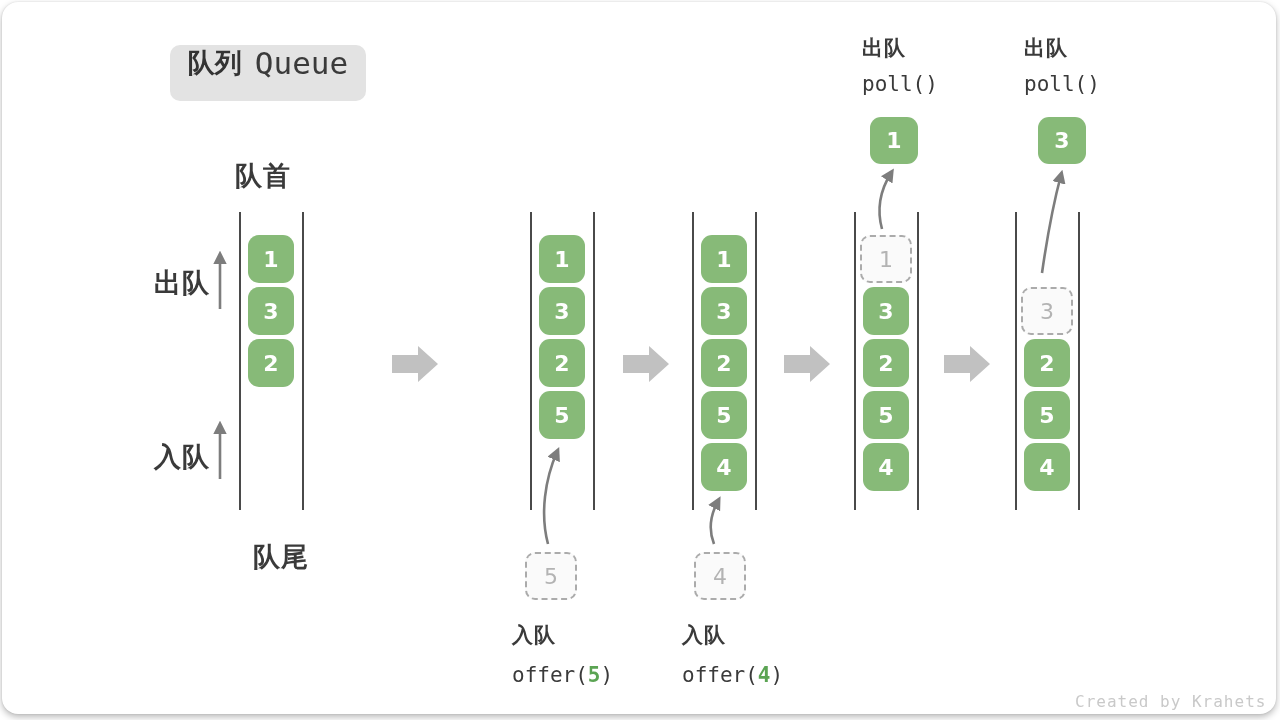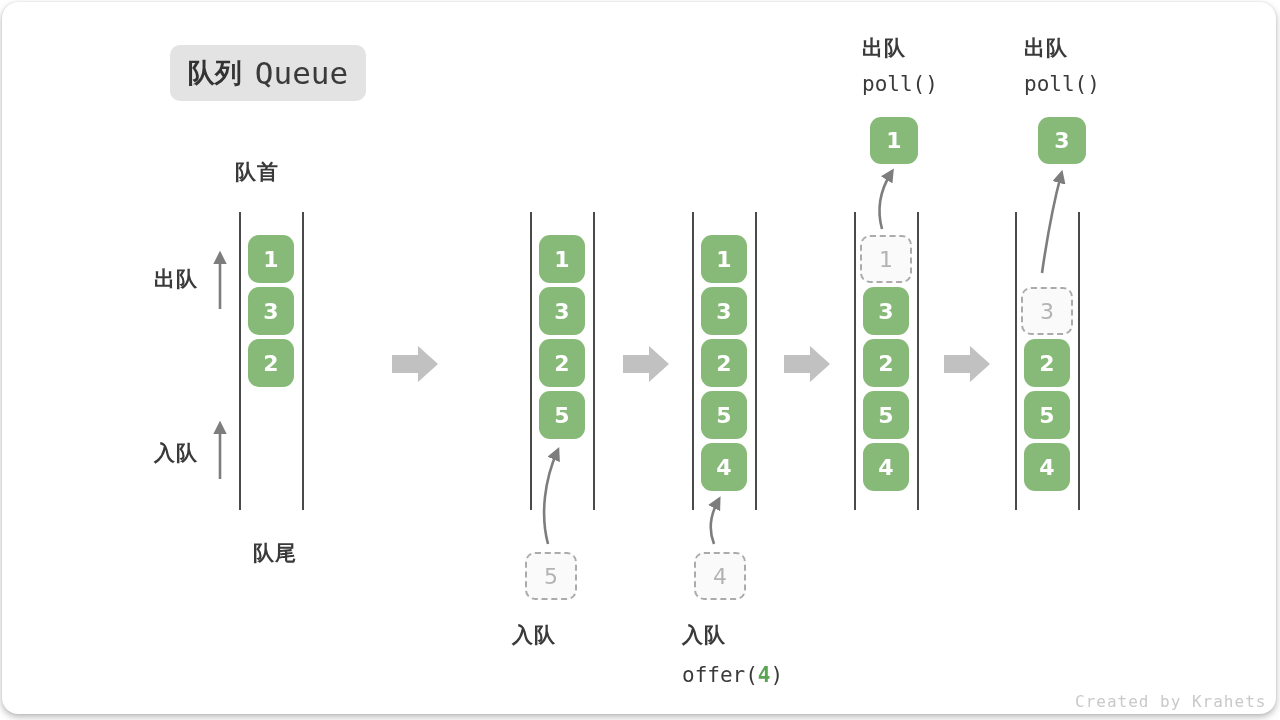--- a/index.html
+++ b/index.html
@@ -20,25 +20,25 @@
     position:absolute;left:2px;top:2px;width:1274px;height:712px;
     background:#ffffff;border-radius:16px;
     box-shadow:0 3px 7px rgba(0,0,0,0.28), 0 0 2px rgba(0,0,0,0.12);
     font-family:"Liberation Sans","DejaVu Sans",sans-serif;
     color:var(--text-dark);
   }
   .abs{position:absolute;}
   .mono{font-family:"DejaVu Sans Mono","Liberation Mono",monospace;}
   .badge{
     left:168px;top:43px;width:196px;height:56px;background:var(--badge-bg);
-    border-radius:10px;display:flex;align-items:center;justify-content:center;gap:13px;
+    border-radius:10px;display:flex;justify-content:center;gap:13px;
   }
   .badge .zh{font-size:27px;font-weight:700;color:#333;}
   .badge .en{font-size:31px;color:#3a3a3a;}
-  .cjk-label{font-size:21px;font-weight:700;color:var(--text-dark);letter-spacing:1px;text-align:center;}
+  .cjk-label{font-size:27px;font-weight:700;color:var(--text-dark);letter-spacing:1px;text-align:center;}
   .queue{
     top:210px;height:298px;width:61px;
     border-left:2px solid var(--line-color);
     border-right:2px solid var(--line-color);
   }
   .block{
     position:absolute;left:7px;width:46px;height:48px;border-radius:11px;
     background:var(--block-green);color:#ffffff;
     display:flex;align-items:center;justify-content:center;
     font-size:22px;font-weight:700;font-family:"DejaVu Sans",sans-serif;
@@ -132,20 +132,21 @@
     <div class="zh">出队</div>
     <div class="fn mono">poll()</div>
   </div>
   <div class="abs out-block" style="left:1036px;top:115px">3</div>
 
   <div class="abs in-box" style="left:523px;top:550px">5</div>
   <div class="abs in-box" style="left:692px;top:550px">4</div>
 
   <div class="abs offer-group" style="left:510px;top:613px">
     <div class="zh">入队</div>
+    <div class="mono"><span>offer(</span><span class="arg">5</span><span>)</span></div>
   </div>
   <div class="abs offer-group" style="left:680px;top:613px">
     <div class="zh">入队</div>
     <div class="mono"><span>offer(</span><span class="arg">4</span><span>)</span></div>
   </div>
 
   <div class="abs mono watermark" style="left:1073px;top:690px">Created by Krahets</div>
 
   <svg class="overlay" width="1274" height="712" viewBox="0 0 1274 712">
     <defs>

